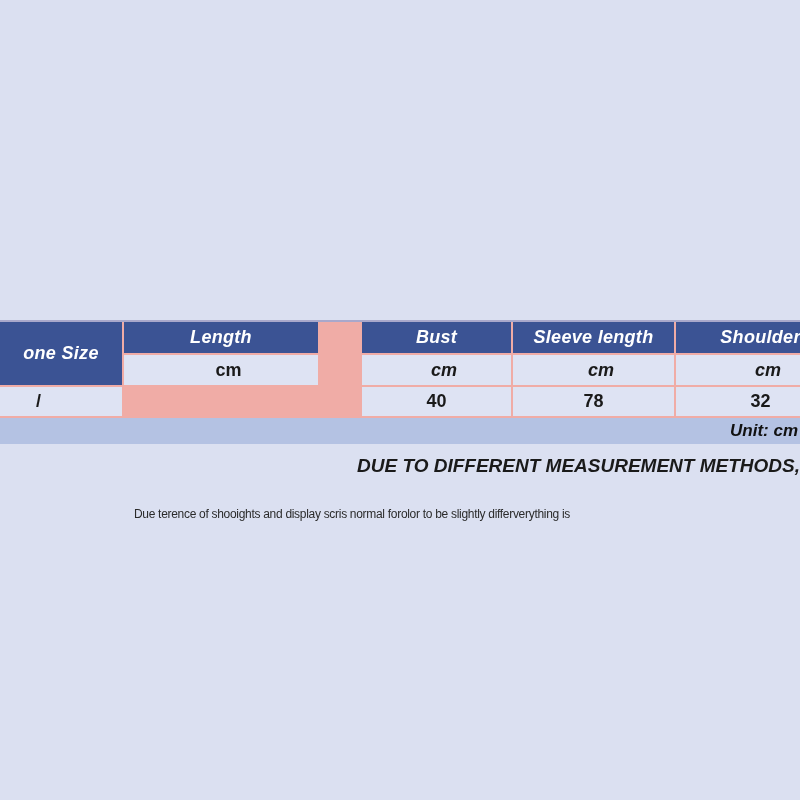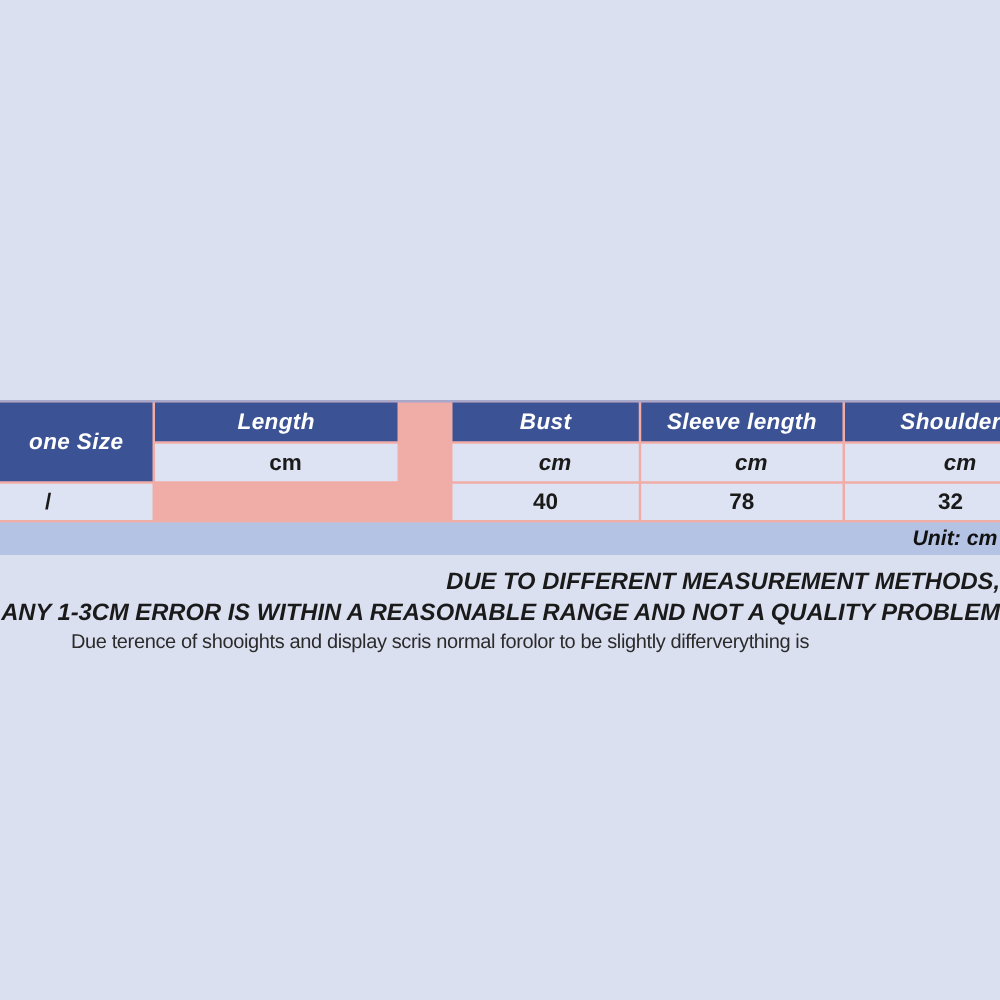--- a/index.html
+++ b/index.html
@@ -68,21 +68,21 @@
     color: var(--text, #1a1a1a);
     font-size: 19px; line-height: 25px;
     font-weight: bold; font-style: italic;
     white-space: nowrap;
   }
   .notes-small {
     position: absolute;
     left: 0; top: 502px; width: 704px;
     text-align: center;
     color: #2b2b2b;
-    font-size: 16px; line-height: 24px;
+    font-size: 12px; line-height: 24px;
     letter-spacing: -0.3px;
     white-space: nowrap;
   }
 </style>
 </head>
 <body>
 
 <div class="canvas">
 
   <div class="size-table">
@@ -103,20 +103,19 @@
     <div class="cell c4 r3">78</div>
     <div class="cell c5 r3">32</div>
   </div>
 
   <div class="unit-row">
     <span>Unit: cm</span>
   </div>
 
   <div class="notes-bold">
     <div>DUE TO DIFFERENT MEASUREMENT METHODS,</div>
-    <div>ANY 1-3CM ERROR IS WITHIN A REASONABLE RANGE AND NOT A QUALITY PROBLEM</div>
   </div>
 
   <div class="notes-small">
     <div>Due terence of shooights and display scris normal forolor to be slightly differverything is</div>
   </div>
 
 </div>
 
 </body></html>

